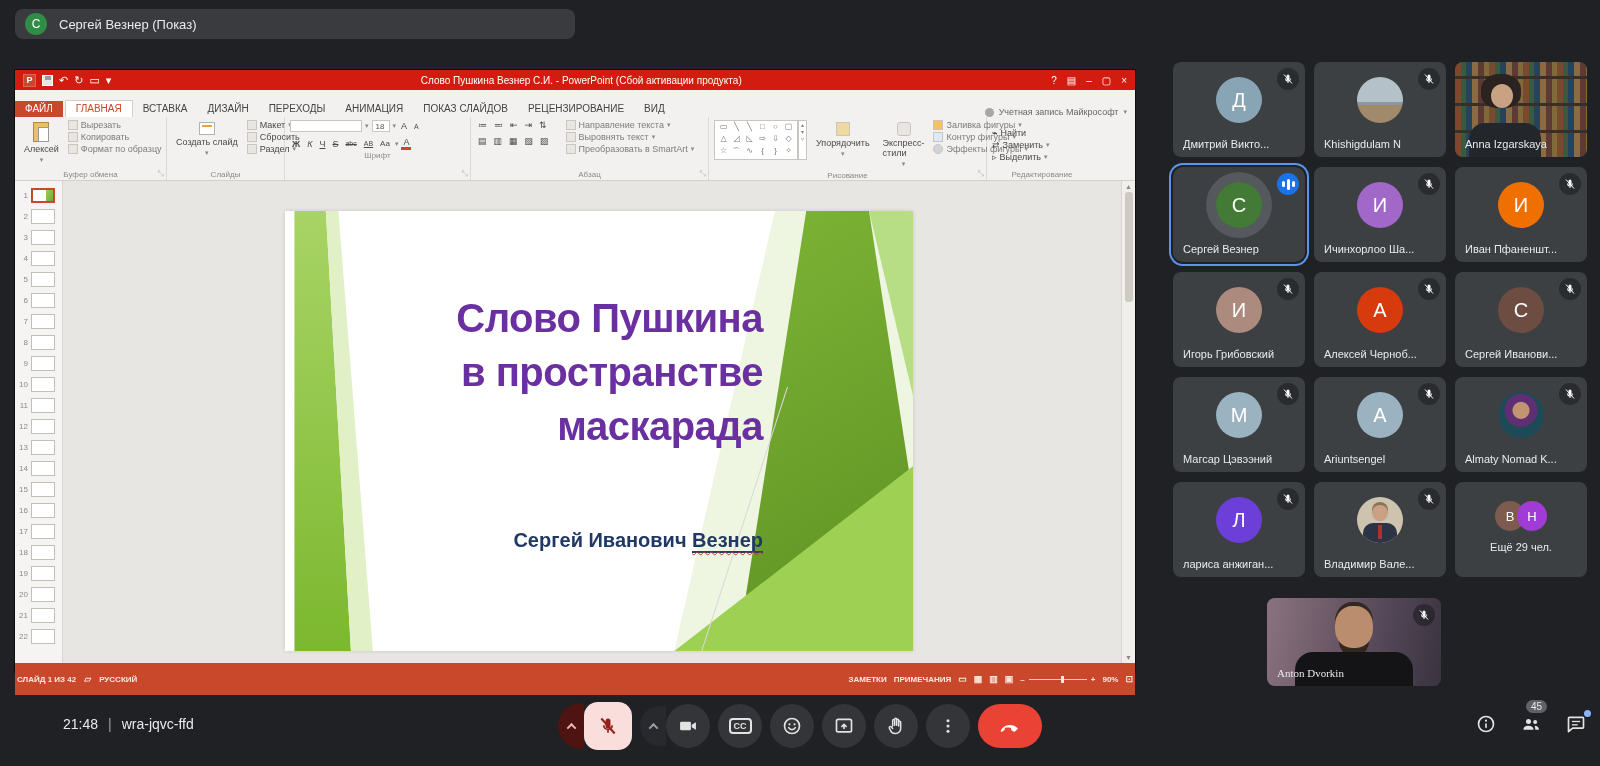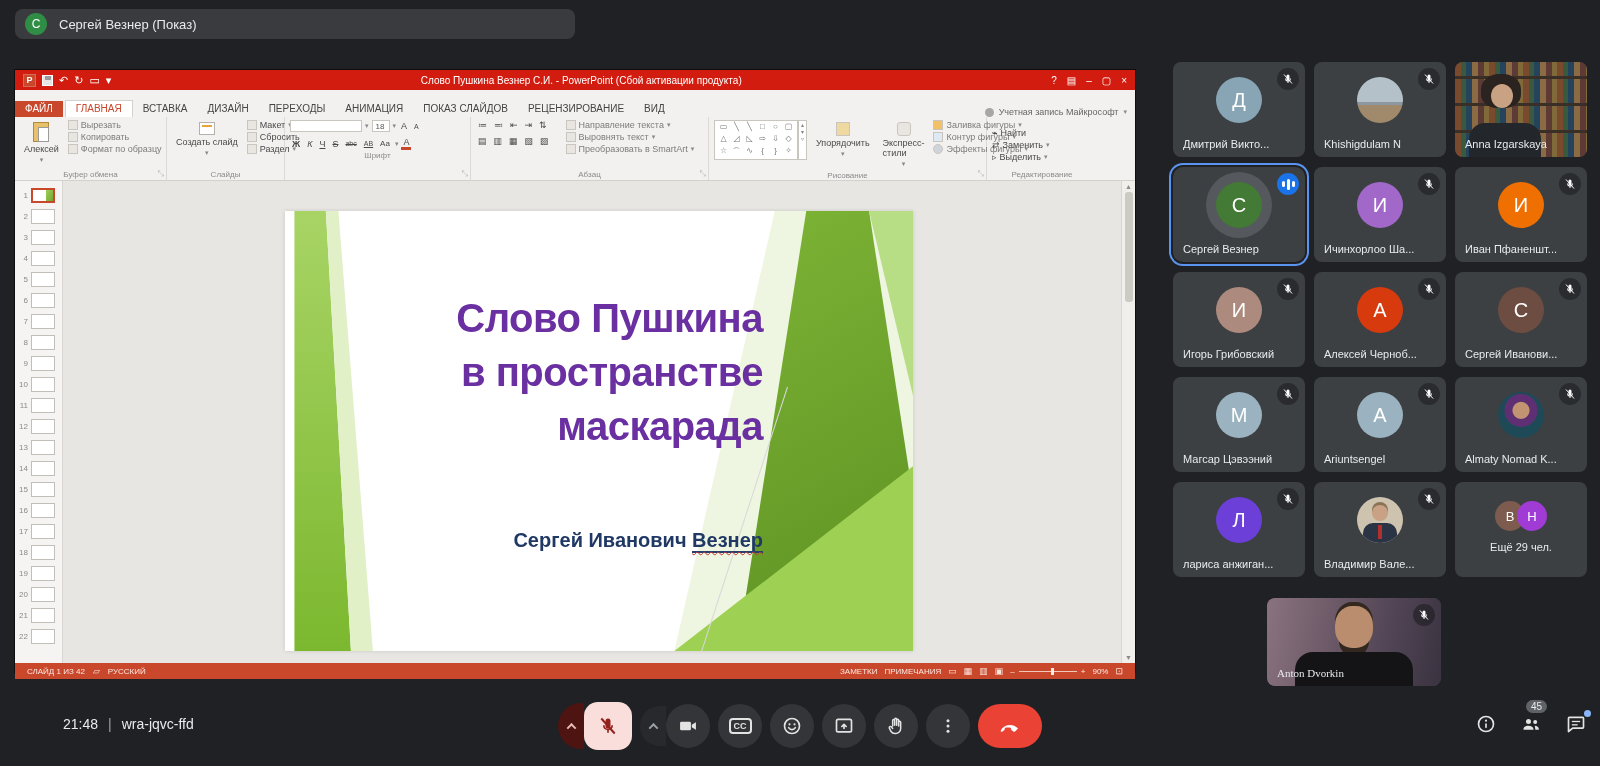--- a/index.html
+++ b/index.html
@@ -78,21 +78,21 @@
   .g-rightlight { clip-path:polygon(93% 0, 100% 0, 100% 42%); background:#b7dd85; }
   .g-bottomtri { clip-path:polygon(62% 100%, 100% 58%, 100% 100%); background:#9ed153; }
   .g-line { position:absolute; left:80%; top:40%; width:1px; height:70%; background:#d8d8d8; transform:rotate(18deg); transform-origin:top; }
   .slide-title { position:absolute; right:150px; top:80px; width:420px; text-align:right; white-space:pre-line;
     font-size:40px; line-height:1.35; font-weight:600; color:#6a2fa0; letter-spacing:-0.5px; }
   .slide-sub { position:absolute; right:150px; top:318px; width:420px; text-align:right;
     font-size:20px; font-weight:bold; color:#1f3864; }
   .u-dark { border-bottom:2px solid #24406e; }
   .u-wavy { text-decoration:underline wavy #cc3333 1px; text-underline-offset:4px; }
 
-  .ppt-status { height:16px; background:#c9472b; color:#fde9e2; font-size:8px; display:flex; align-items:center; padding:0 12px; gap:8px; }
+  .ppt-status { height:32px; background:#c9472b; color:#fde9e2; font-size:8px; display:flex; align-items:center; padding:0 2px; gap:8px;font-weight:bold; }
   .st-right { margin-left:auto; display:flex; align-items:center; gap:7px; }
   .st-ic { font-size:9px; color:#fbe3da; }
   .zoom-slider { display:flex; align-items:center; gap:4px; }
   .zs-track { width:58px; height:1px; background:#f3c9ba; position:relative; }
   .zs-knob { position:absolute; left:55%; top:-3px; width:3px; height:7px; background:#fde9e2; }
 
   
   .pgrid { position:absolute; left:1173px; top:62px; width:414px; height:515px;
     display:grid; grid-template-columns:repeat(3,132px); grid-auto-rows:95px; gap:10px 9px; }
   .tile { position:relative; background:#3c4043; border-radius:8px; overflow:hidden; }

